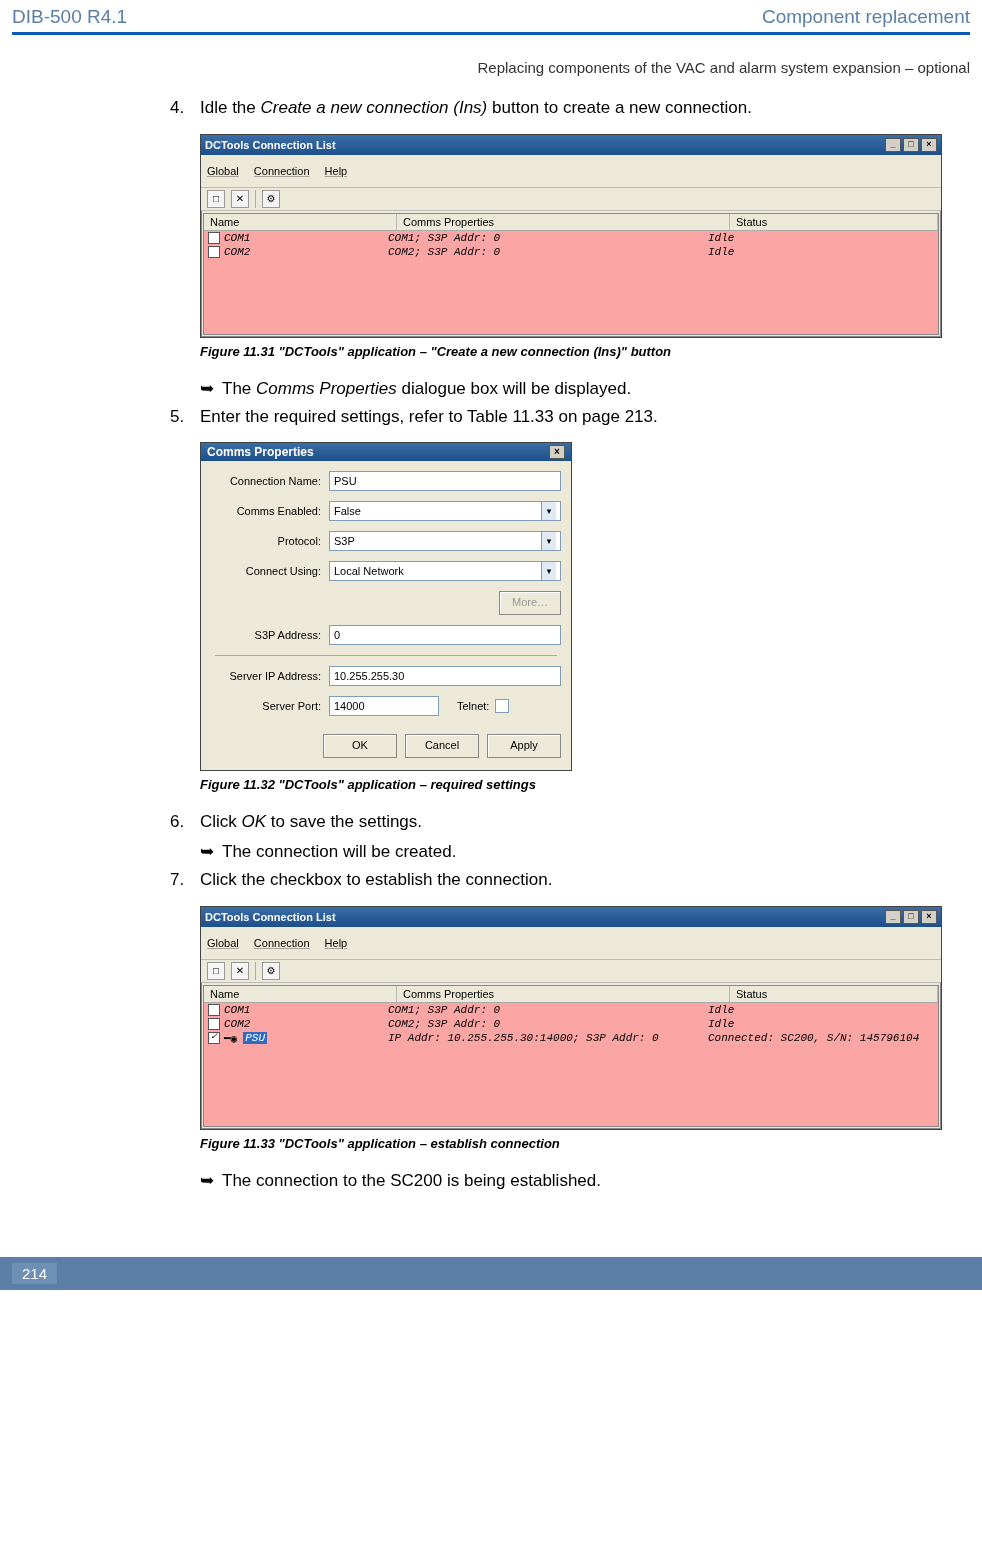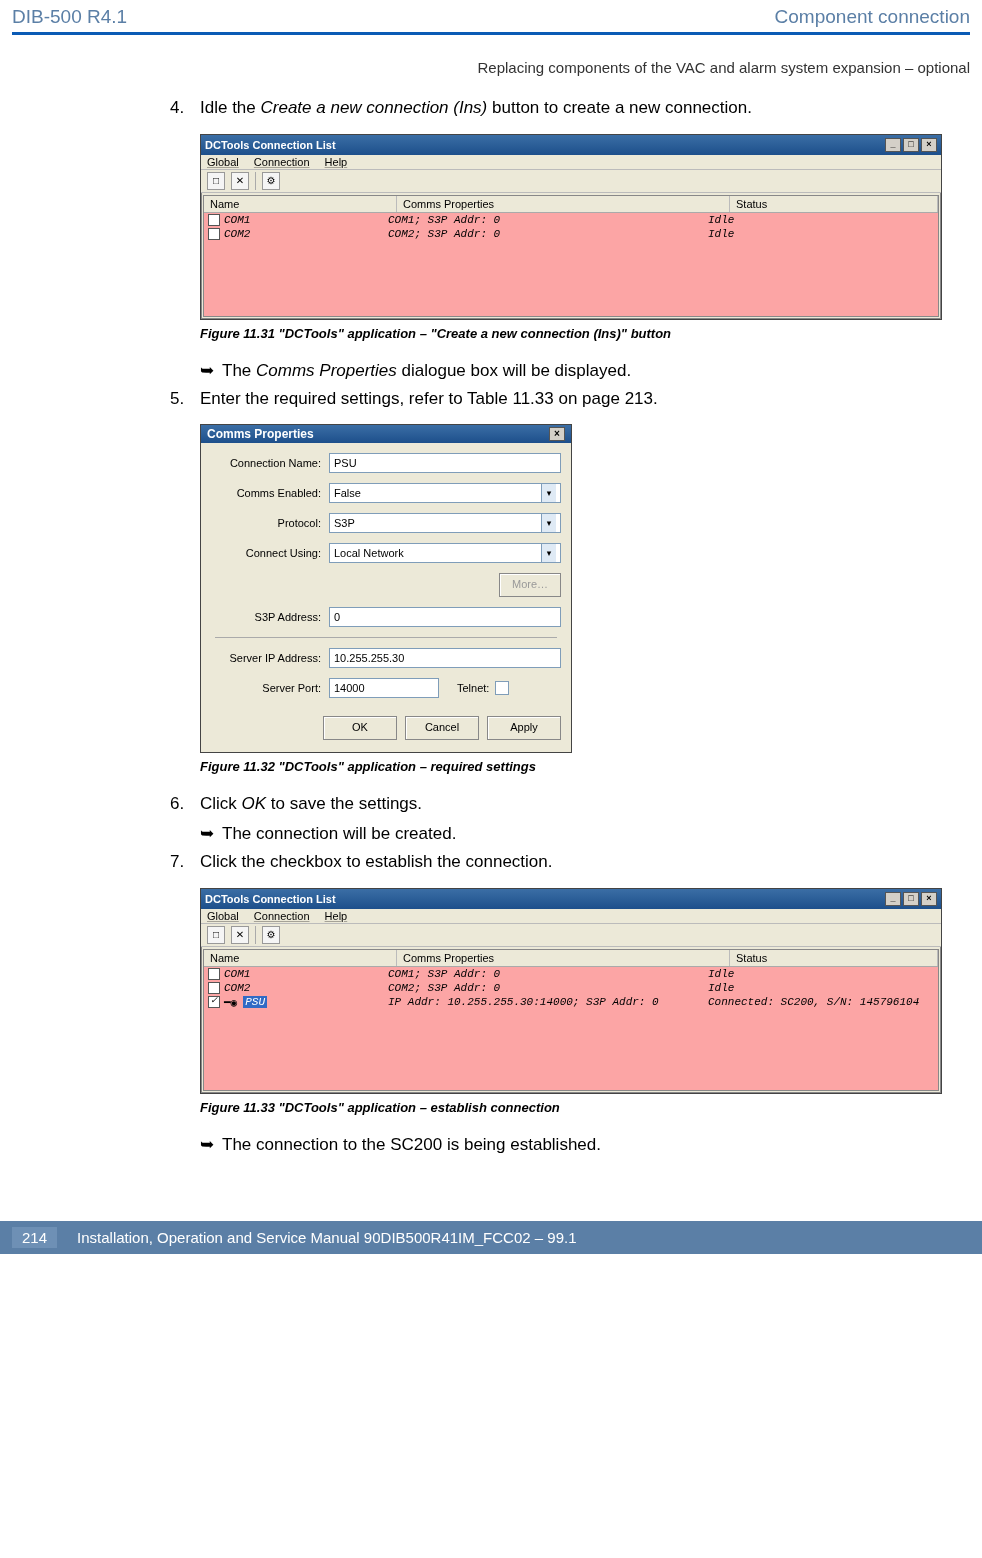--- a/index.html
+++ b/index.html
@@ -91,21 +91,21 @@
     width: 14px; height: 12px;
     background: #d4d0c8;
     border: 1px solid #555;
     font-size: 9px;
     text-align: center;
     line-height: 11px;
     color: #000;
   }
   .win-menubar {
     background: #ece9d8;
-    padding: 1px 6px;
+    padding: 10px 6px;
     border-bottom: 1px solid #bbb;
     font-size: 11px;
     color: #000;
   }
   .win-menubar span { margin-right: 12px; text-decoration: underline; text-decoration-color: rgba(0,0,0,0.3);}
   .win-toolbar {
     background: #ece9d8;
     padding: 2px 6px;
     border-bottom: 1px solid #bbb;
     display: flex;
@@ -203,21 +203,21 @@
     background: #6e90b5;
     padding: 2px 10px;
     margin-right: 20px;
   }
 </style>
 </head>
 <body>
 
 <div class="header">
   <span>DIB-500 R4.1</span>
-  <span>Component connection</span>
+  <span>Component replacement</span>
 </div>
 <div class="header-rule"></div>
 <div class="sub-header">Replacing components of the VAC and alarm system expansion – optional</div>
 
 <div class="content">
 
   <div class="step">
     <div class="step-num">4.</div>
     <div class="step-text">
       <span>Idle the </span><span class="italic">Create a new connection (Ins)</span><span> button to create a new connection.</span>
@@ -425,14 +425,13 @@
 
   <div class="arrow-line">
     <div class="arrow">➥</div>
     <div>The connection to the SC200 is being established.</div>
   </div>
 
 </div>
 
 <div class="footer">
   <div class="pnum">214</div>
-  <div>Installation, Operation and Service Manual 90DIB500R41IM_FCC02  –  99.1</div>
 </div>
 
 </body></html>

